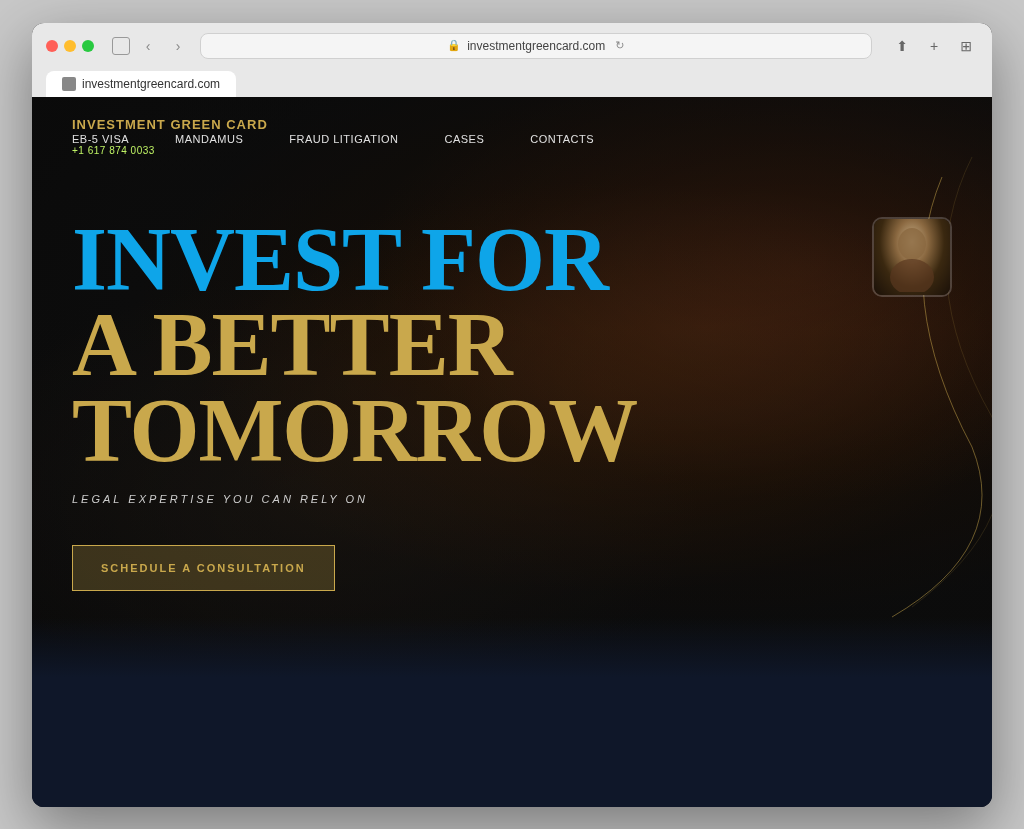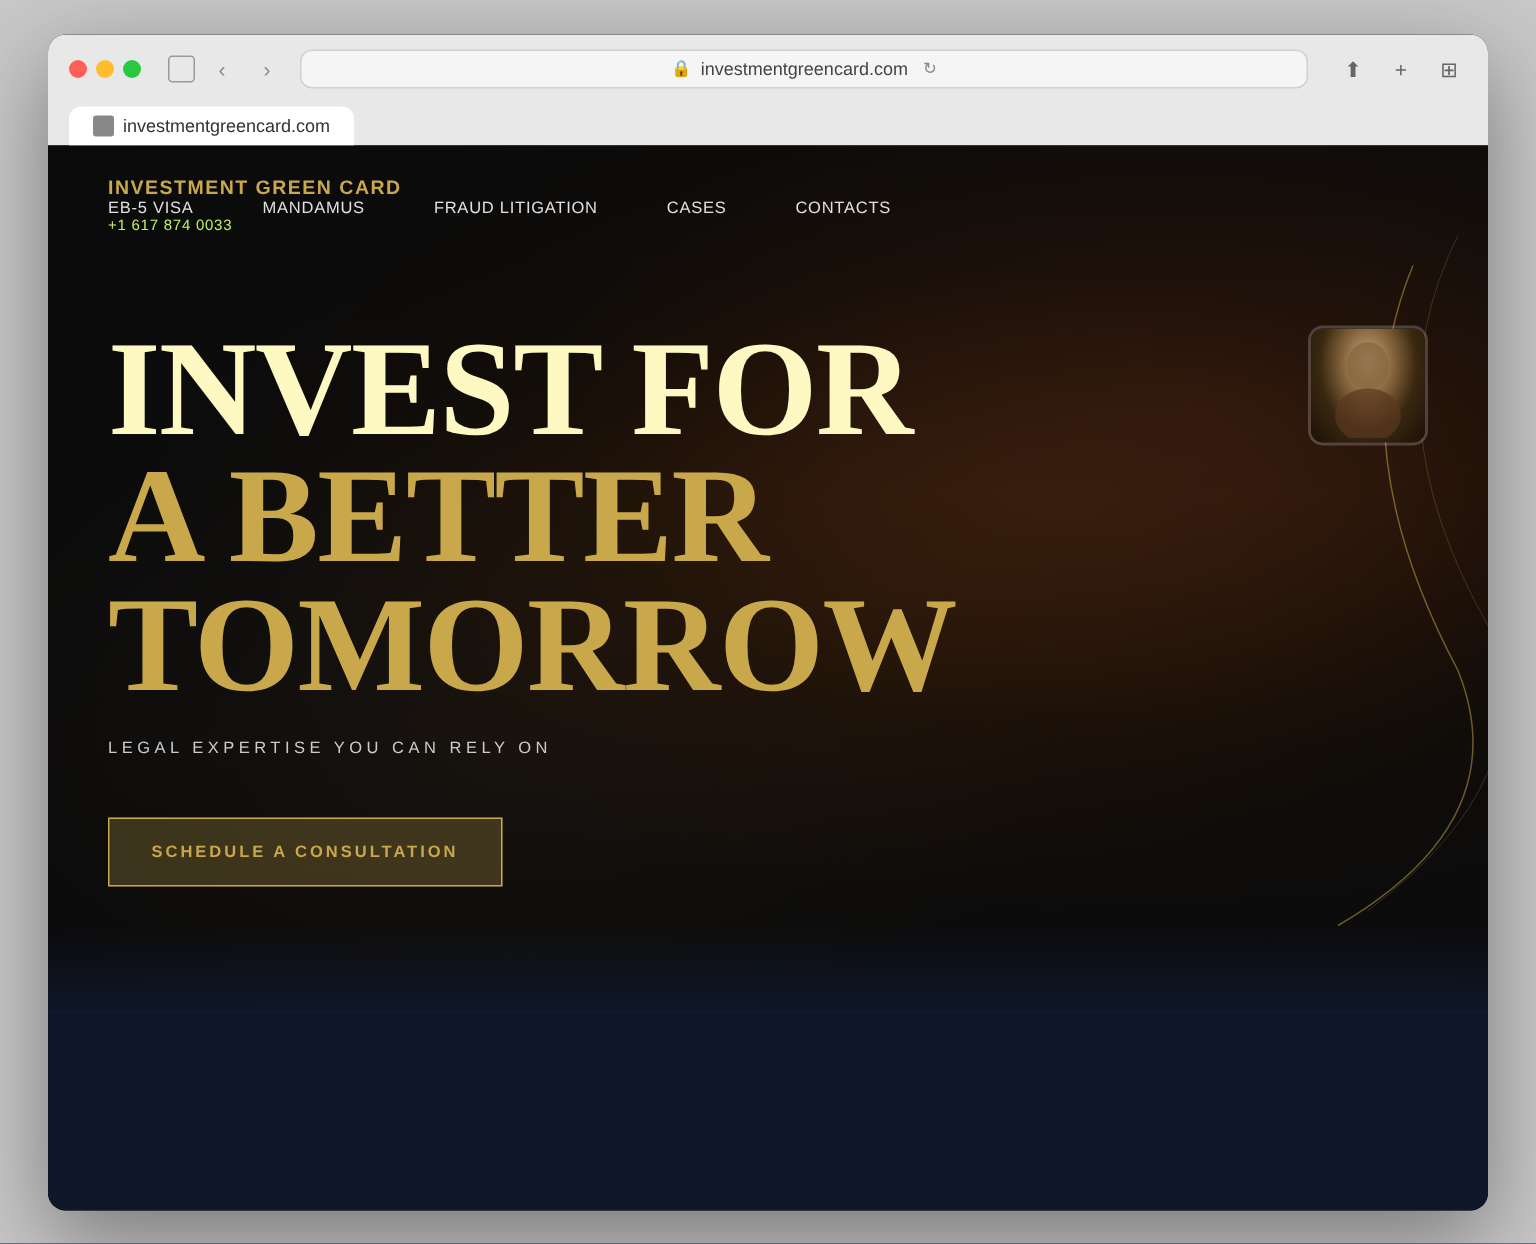--- a/index.html
+++ b/index.html
@@ -250,37 +250,38 @@
 
     .hero-headline {
       font-size: 90px;
       font-weight: 700;
       line-height: 0.95;
       margin-bottom: 20px;
       font-family: Georgia, 'Times New Roman', serif;
     }
 
     .headline-line1 {
-      color: #fef9c3;
+      color: #0ea5e9;
       display: block;
       letter-spacing: -1px;
     }
 
     .headline-line2 {
       color: #c9a84c;
       display: block;
       letter-spacing: -1px;
     }
 
     .hero-subtext {
       font-size: 11px;
       color: #cccccc;
       letter-spacing: 3px;
       text-transform: uppercase;
       margin-bottom: 40px;
+      font-style: italic;
     }
 
     .cta-button {
       display: inline-block;
       padding: 16px 28px;
       background: rgba(201, 168, 76, 0.25);
       border: 1.5px solid #c9a84c;
       color: #c9a84c;
       font-size: 11px;
       letter-spacing: 2px;

